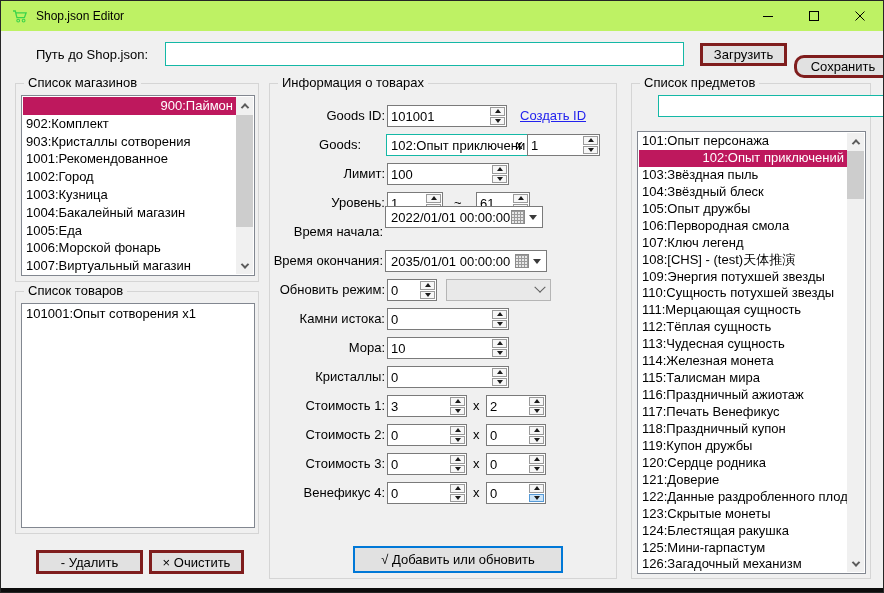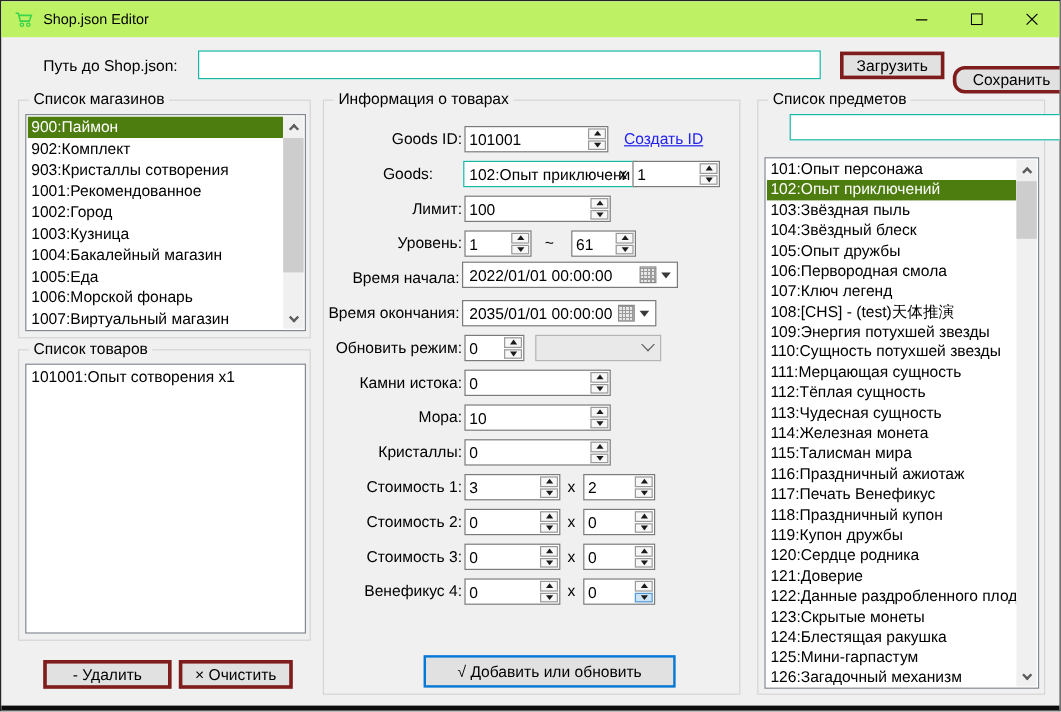--- a/index.html
+++ b/index.html
@@ -24,21 +24,21 @@
   .group { position:absolute; border:1px solid #d5d5d5; box-sizing:border-box; }
   .group-title { position:absolute; top:-9px; left:8px; background:#f0f0f0; padding:0 4px; font-size:13px; white-space:nowrap; }
   
   .lb { position:absolute; background:#fff; border:1px solid #828790; box-sizing:border-box; }
   .lb .items { position:absolute; top:1px; bottom:1px; left:1px; right:1px; overflow:hidden; }
   .lb.has-scroll .items { right:18px; }
   .li { white-space:nowrap; overflow:hidden; padding:0 3px; }
   .lb1 .li { height:17.8px; line-height:17.8px; }
   .lb2 .li { height:17.8px; line-height:17.8px; }
   .lb3 .li { height:16.95px; line-height:16.95px; }
-  .li.sel { background:#4d7c0f; color:#fff; }
+  .li.sel { background:#be185d; color:#fff;text-align:right; }
   
   .vscroll { position:absolute; top:1px; bottom:1px; right:1px; width:17px; background:#f0f0f0; }
   .varrow { position:absolute; left:0; width:17px; height:17px; display:flex; align-items:center; justify-content:center; }
   .varrow.up { top:0; } .varrow.down { bottom:0; }
   .chev { width:6px; height:6px; border-left:2px solid #5b5b5b; border-top:2px solid #5b5b5b; box-sizing:border-box; }
   .chev.u { transform:rotate(45deg) translate(1px,1px); }
   .chev.d { transform:rotate(225deg) translate(1px,1px); }
   .vthumb { position:absolute; left:0; width:17px; background:#cdcdcd; }
   
   .spin { position:absolute; background:#fff; border:1px solid #7a7a7a; display:flex; height:22px; box-sizing:border-box; }
@@ -206,21 +206,21 @@
           <div class="sbtn">
             <i class="tri-up"></i>
           </div>
           <div class="sbtn">
             <i class="tri-dn"></i>
           </div>
         </div>
     </div>
 
     <span class="flabel" style="left:0; top:137px; width:113px;">Время начала:</span>
-    <div class="dt" style="left:115px; top:134px; width:180px;">
+    <div class="dt" style="left:115px; top:122px; width:158px;">
       <span class="dt-text">2022/01/01 00:00:00</span>
       <span class="cal-icon"></span>
       <i class="dd-arrow"></i>
     </div>
 
     <span class="flabel" style="left:0; top:166px; width:113px;">Время окончания:</span>
     <div class="dt" style="left:115px; top:166px; width:162px;">
       <span class="dt-text">2035/01/01 00:00:00</span>
       <span class="cal-icon"></span>
       <i class="dd-arrow"></i>

